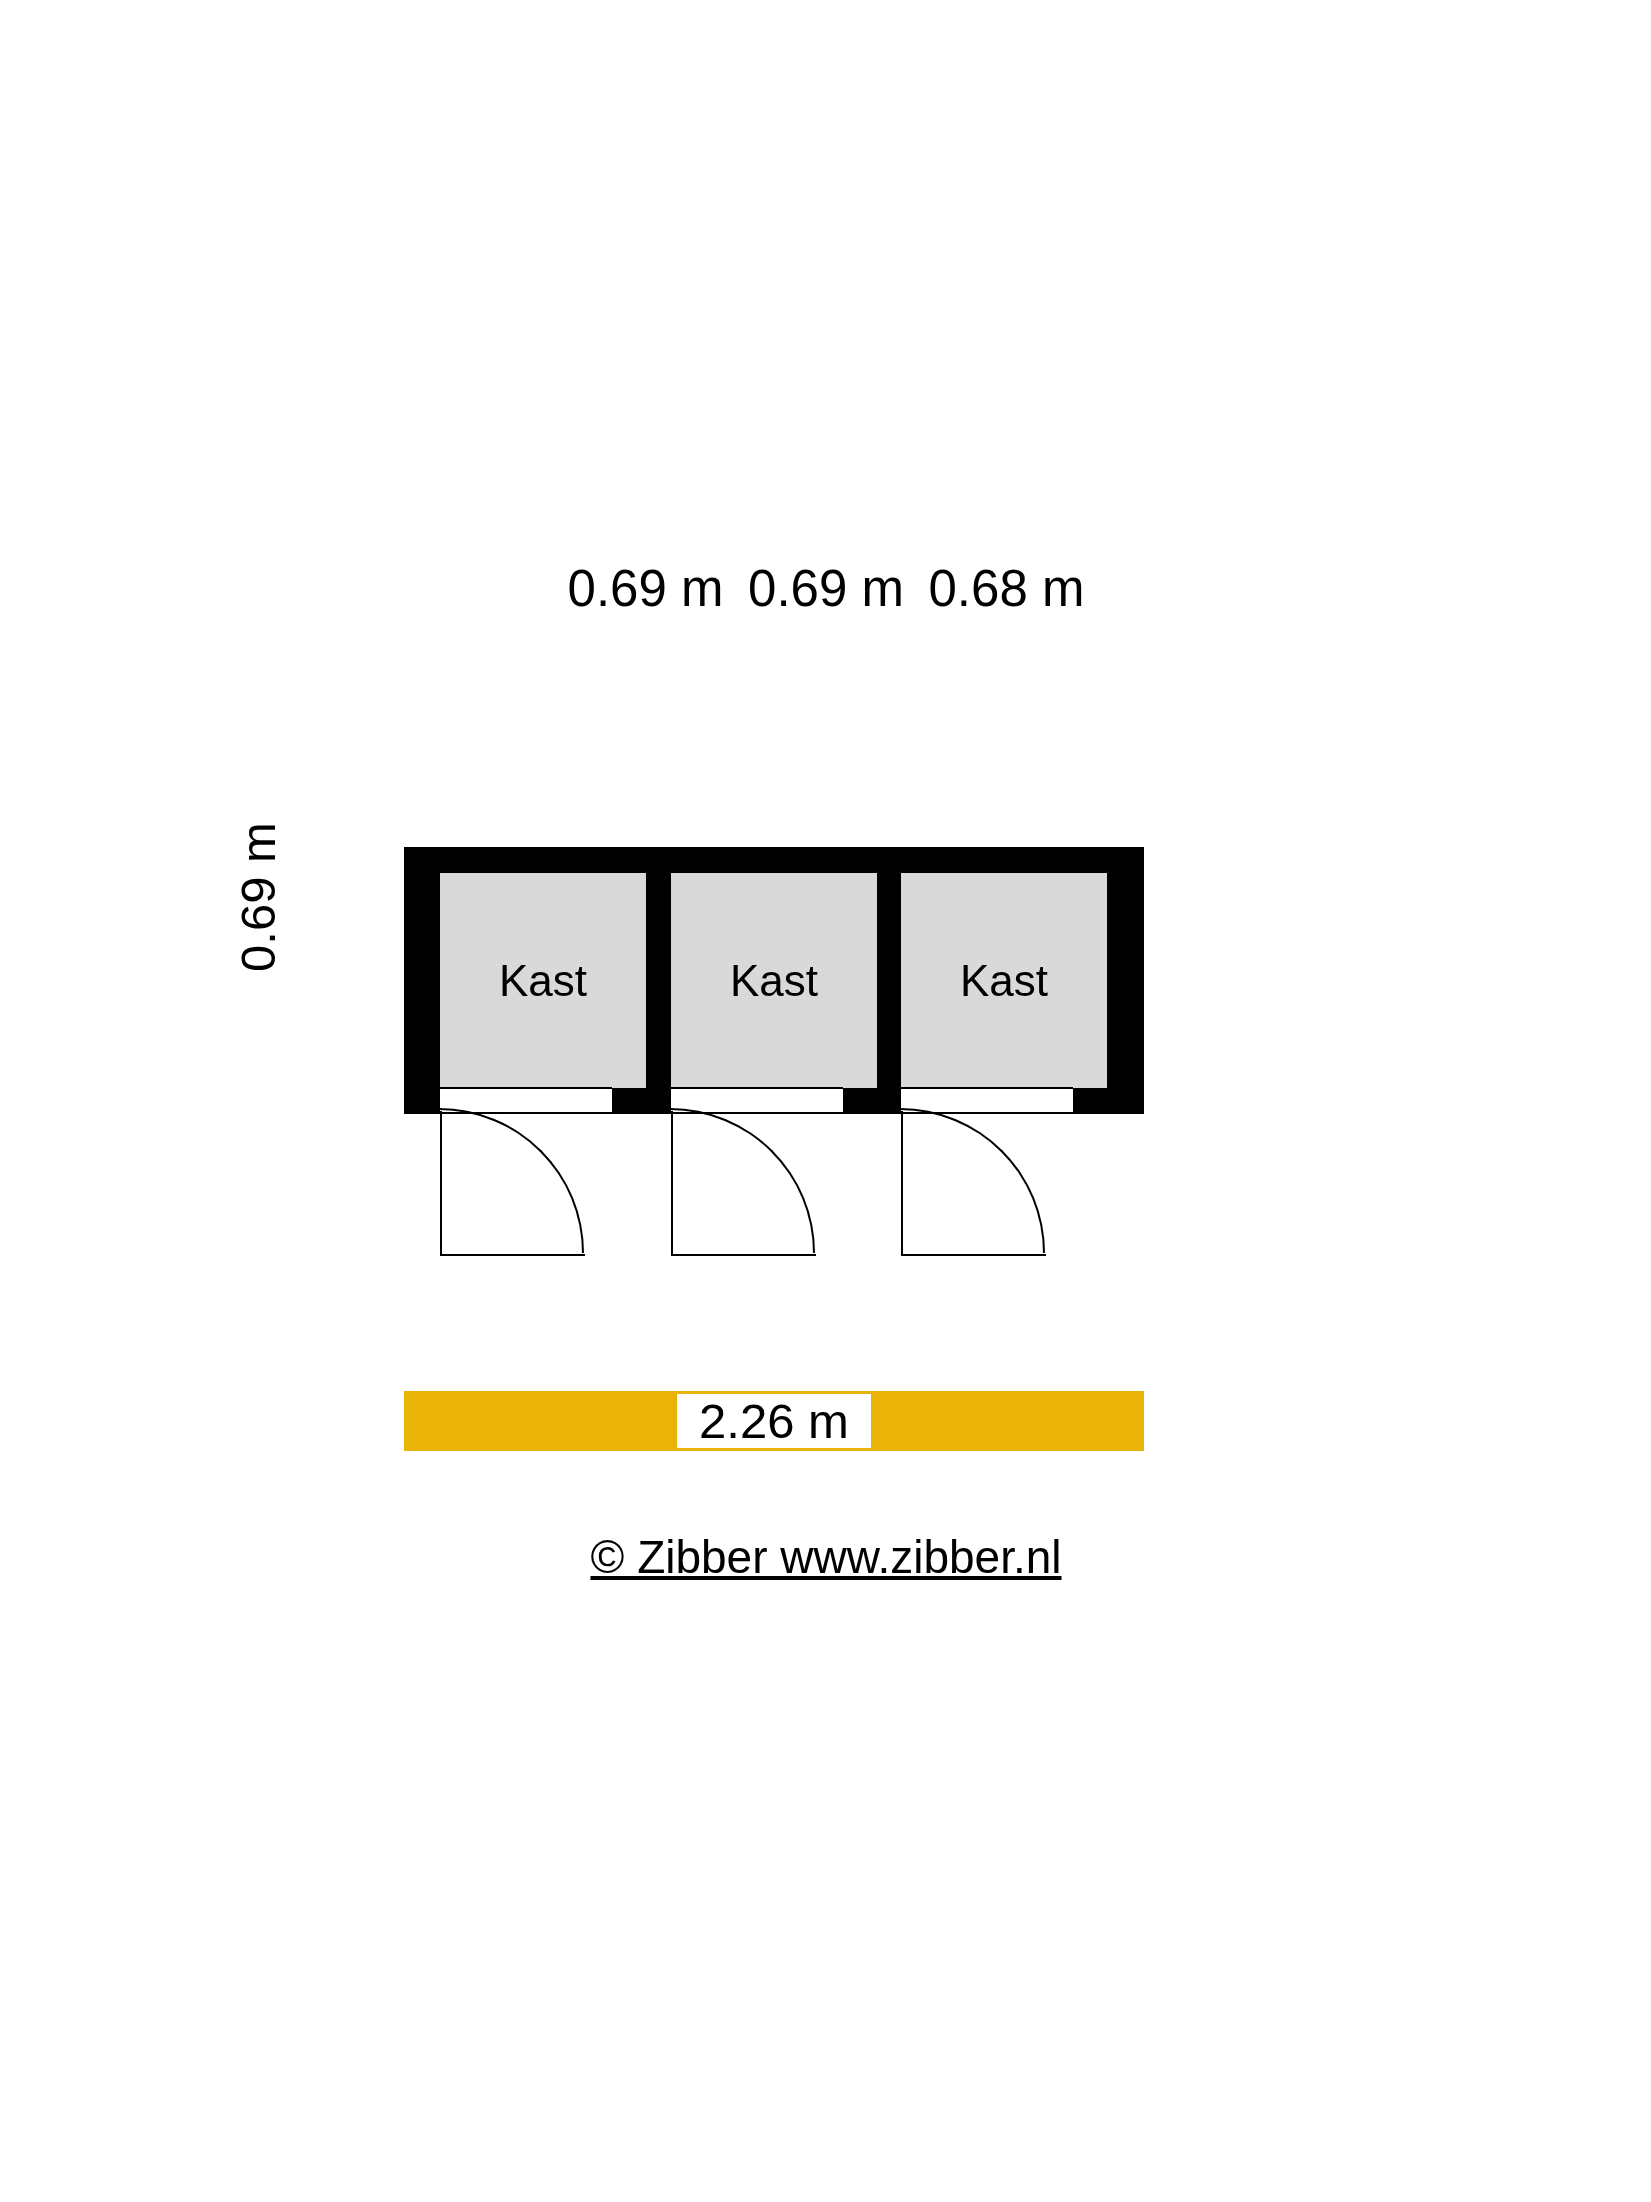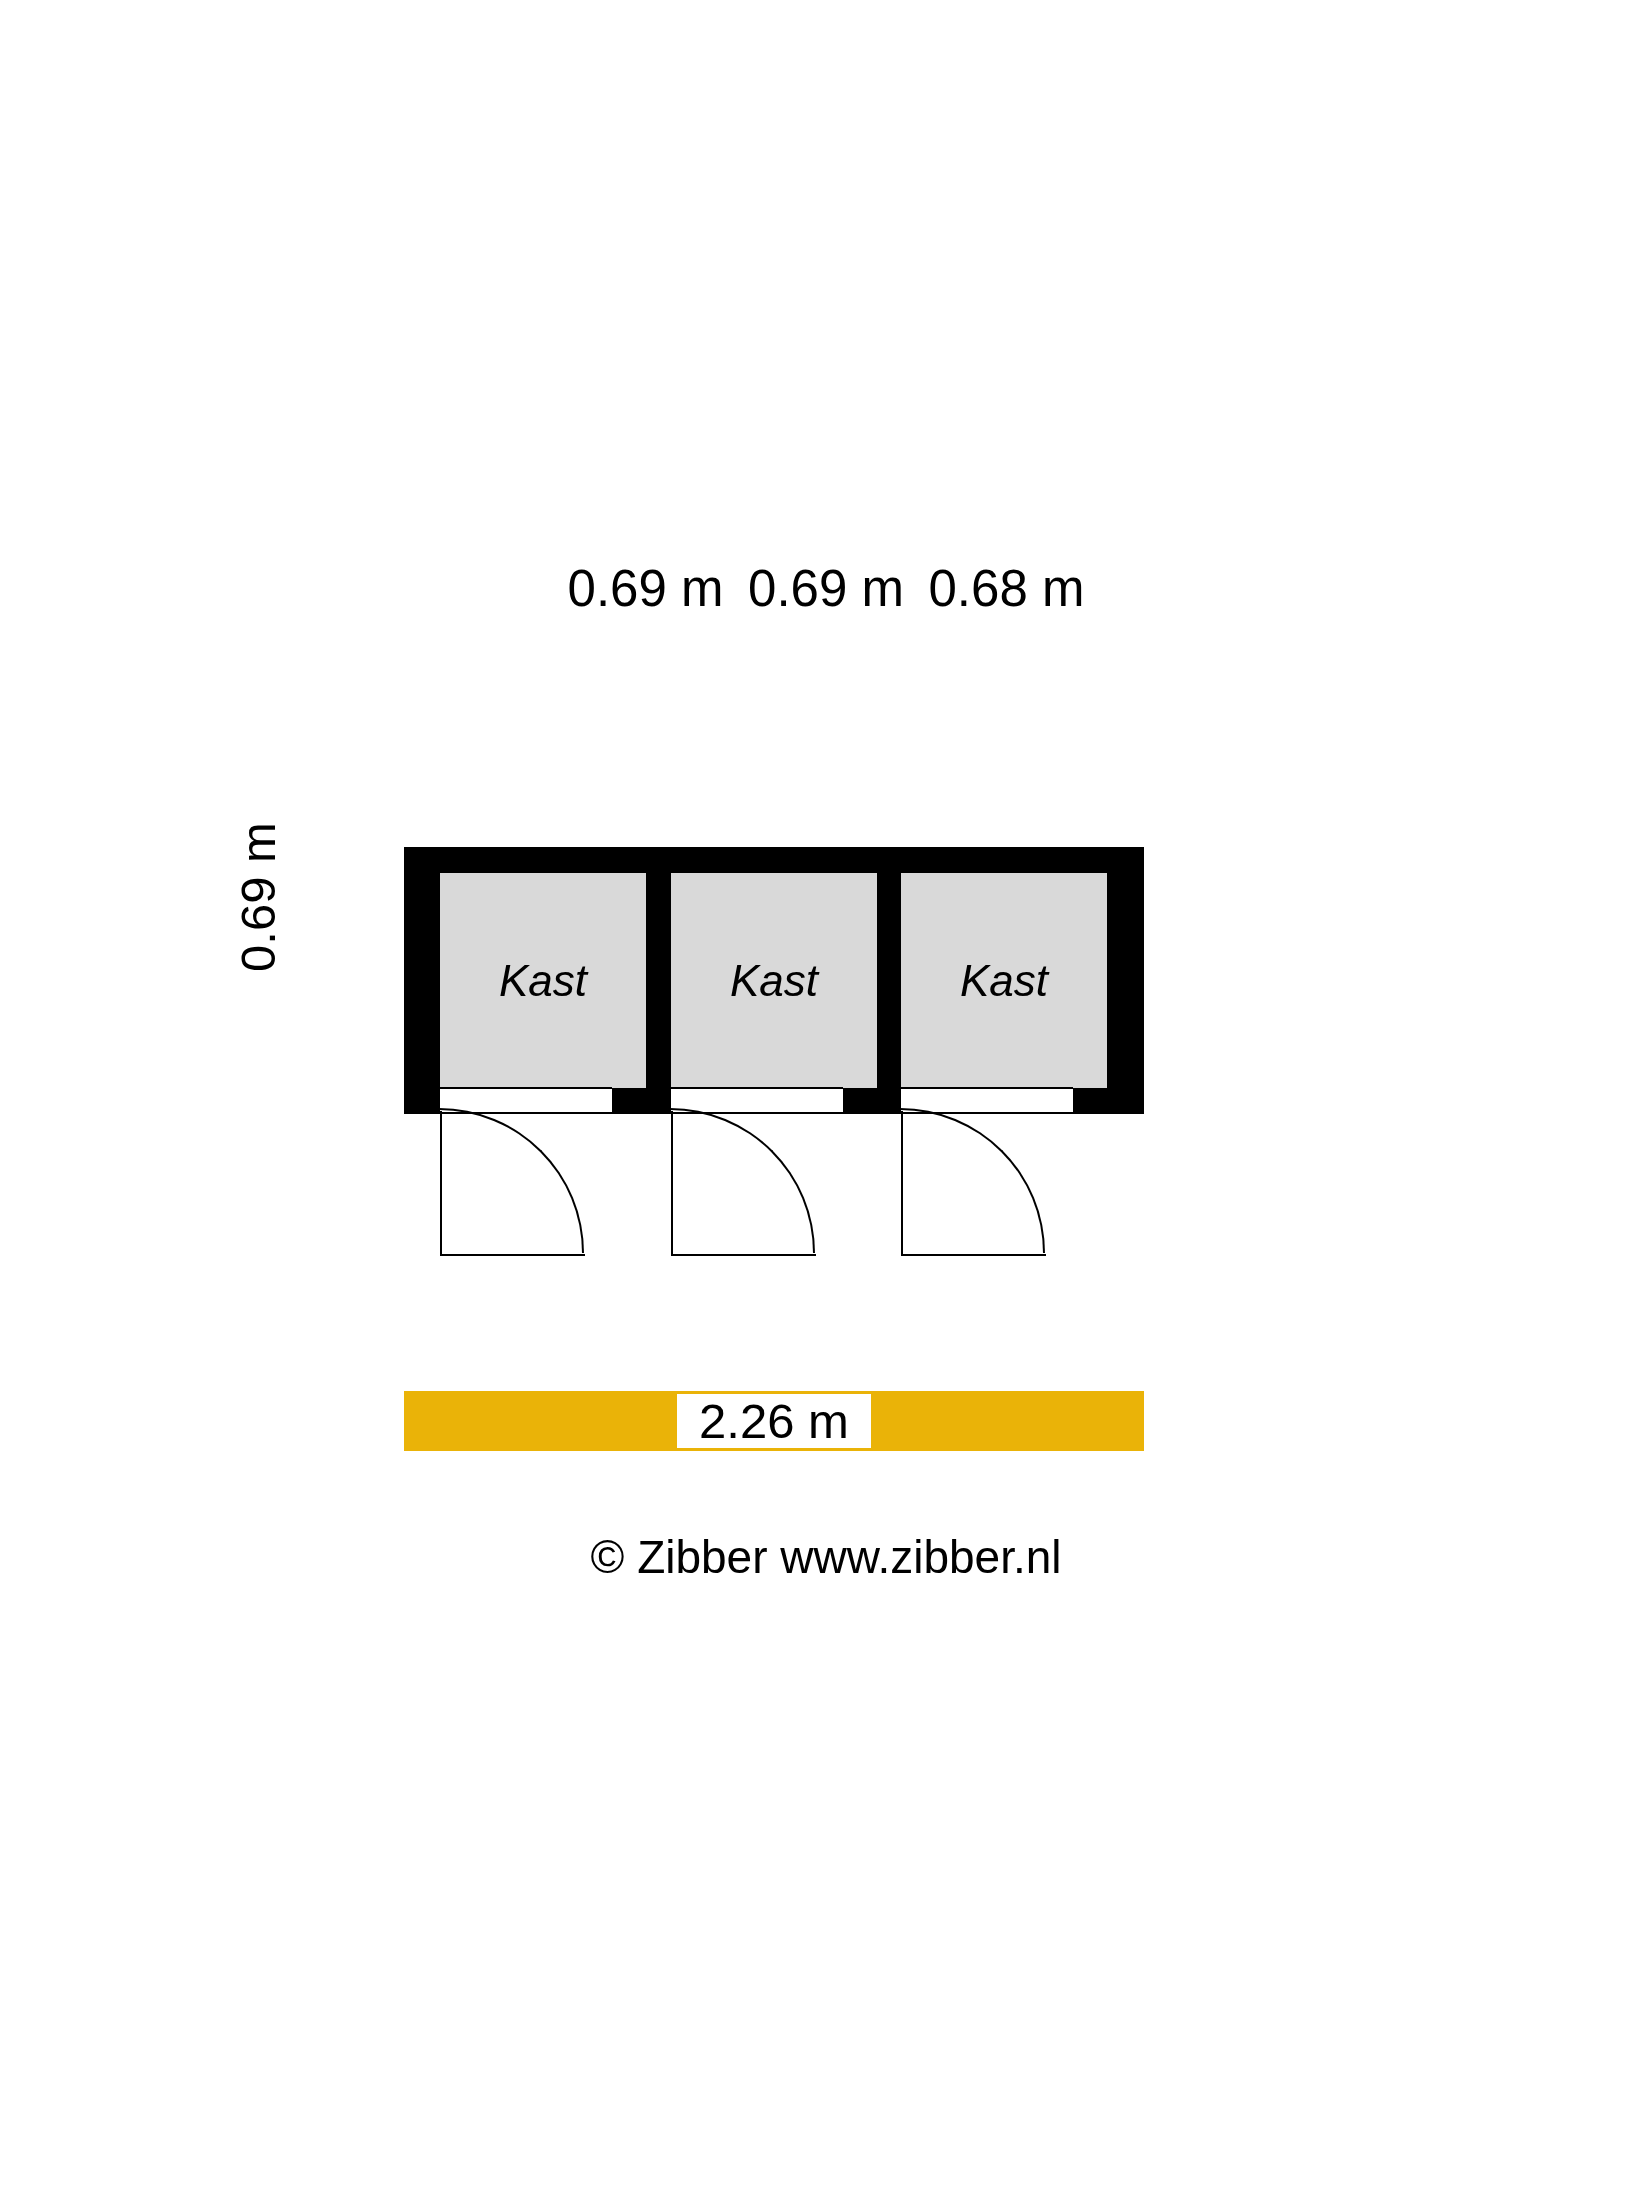--- a/index.html
+++ b/index.html
@@ -67,21 +67,20 @@
     position: absolute;
     top: 26px;
     width: 206px;
     height: 215px;
     background: #d9d9d9;
     display: flex;
     align-items: center;
     justify-content: center;
     font-size: 44px;
     color: #000000;
-    font-style: italic;
   }
   .cell.c1 { left: 36px; }
   .cell.c2 { left: 267px; }
   .cell.c3 { left: 497px; }
 
   
   .door-gap {
     position: absolute;
     bottom: 0;
     height: 27.5px;
@@ -168,20 +167,21 @@
     position: absolute;
     left: 0;
     top: 1527px;
     width: 1652px;
     text-align: center;
     font-size: 46px;
     line-height: 1.32;
   }
   .footer .line2 {
     display: block;
+    text-decoration: underline;
   }
 </style>
 </head>
 <body>
 
 <div class="top-dims">
   <span>0.69 m</span>
   <span>0.69 m</span>
   <span>0.68 m</span>
 </div>

